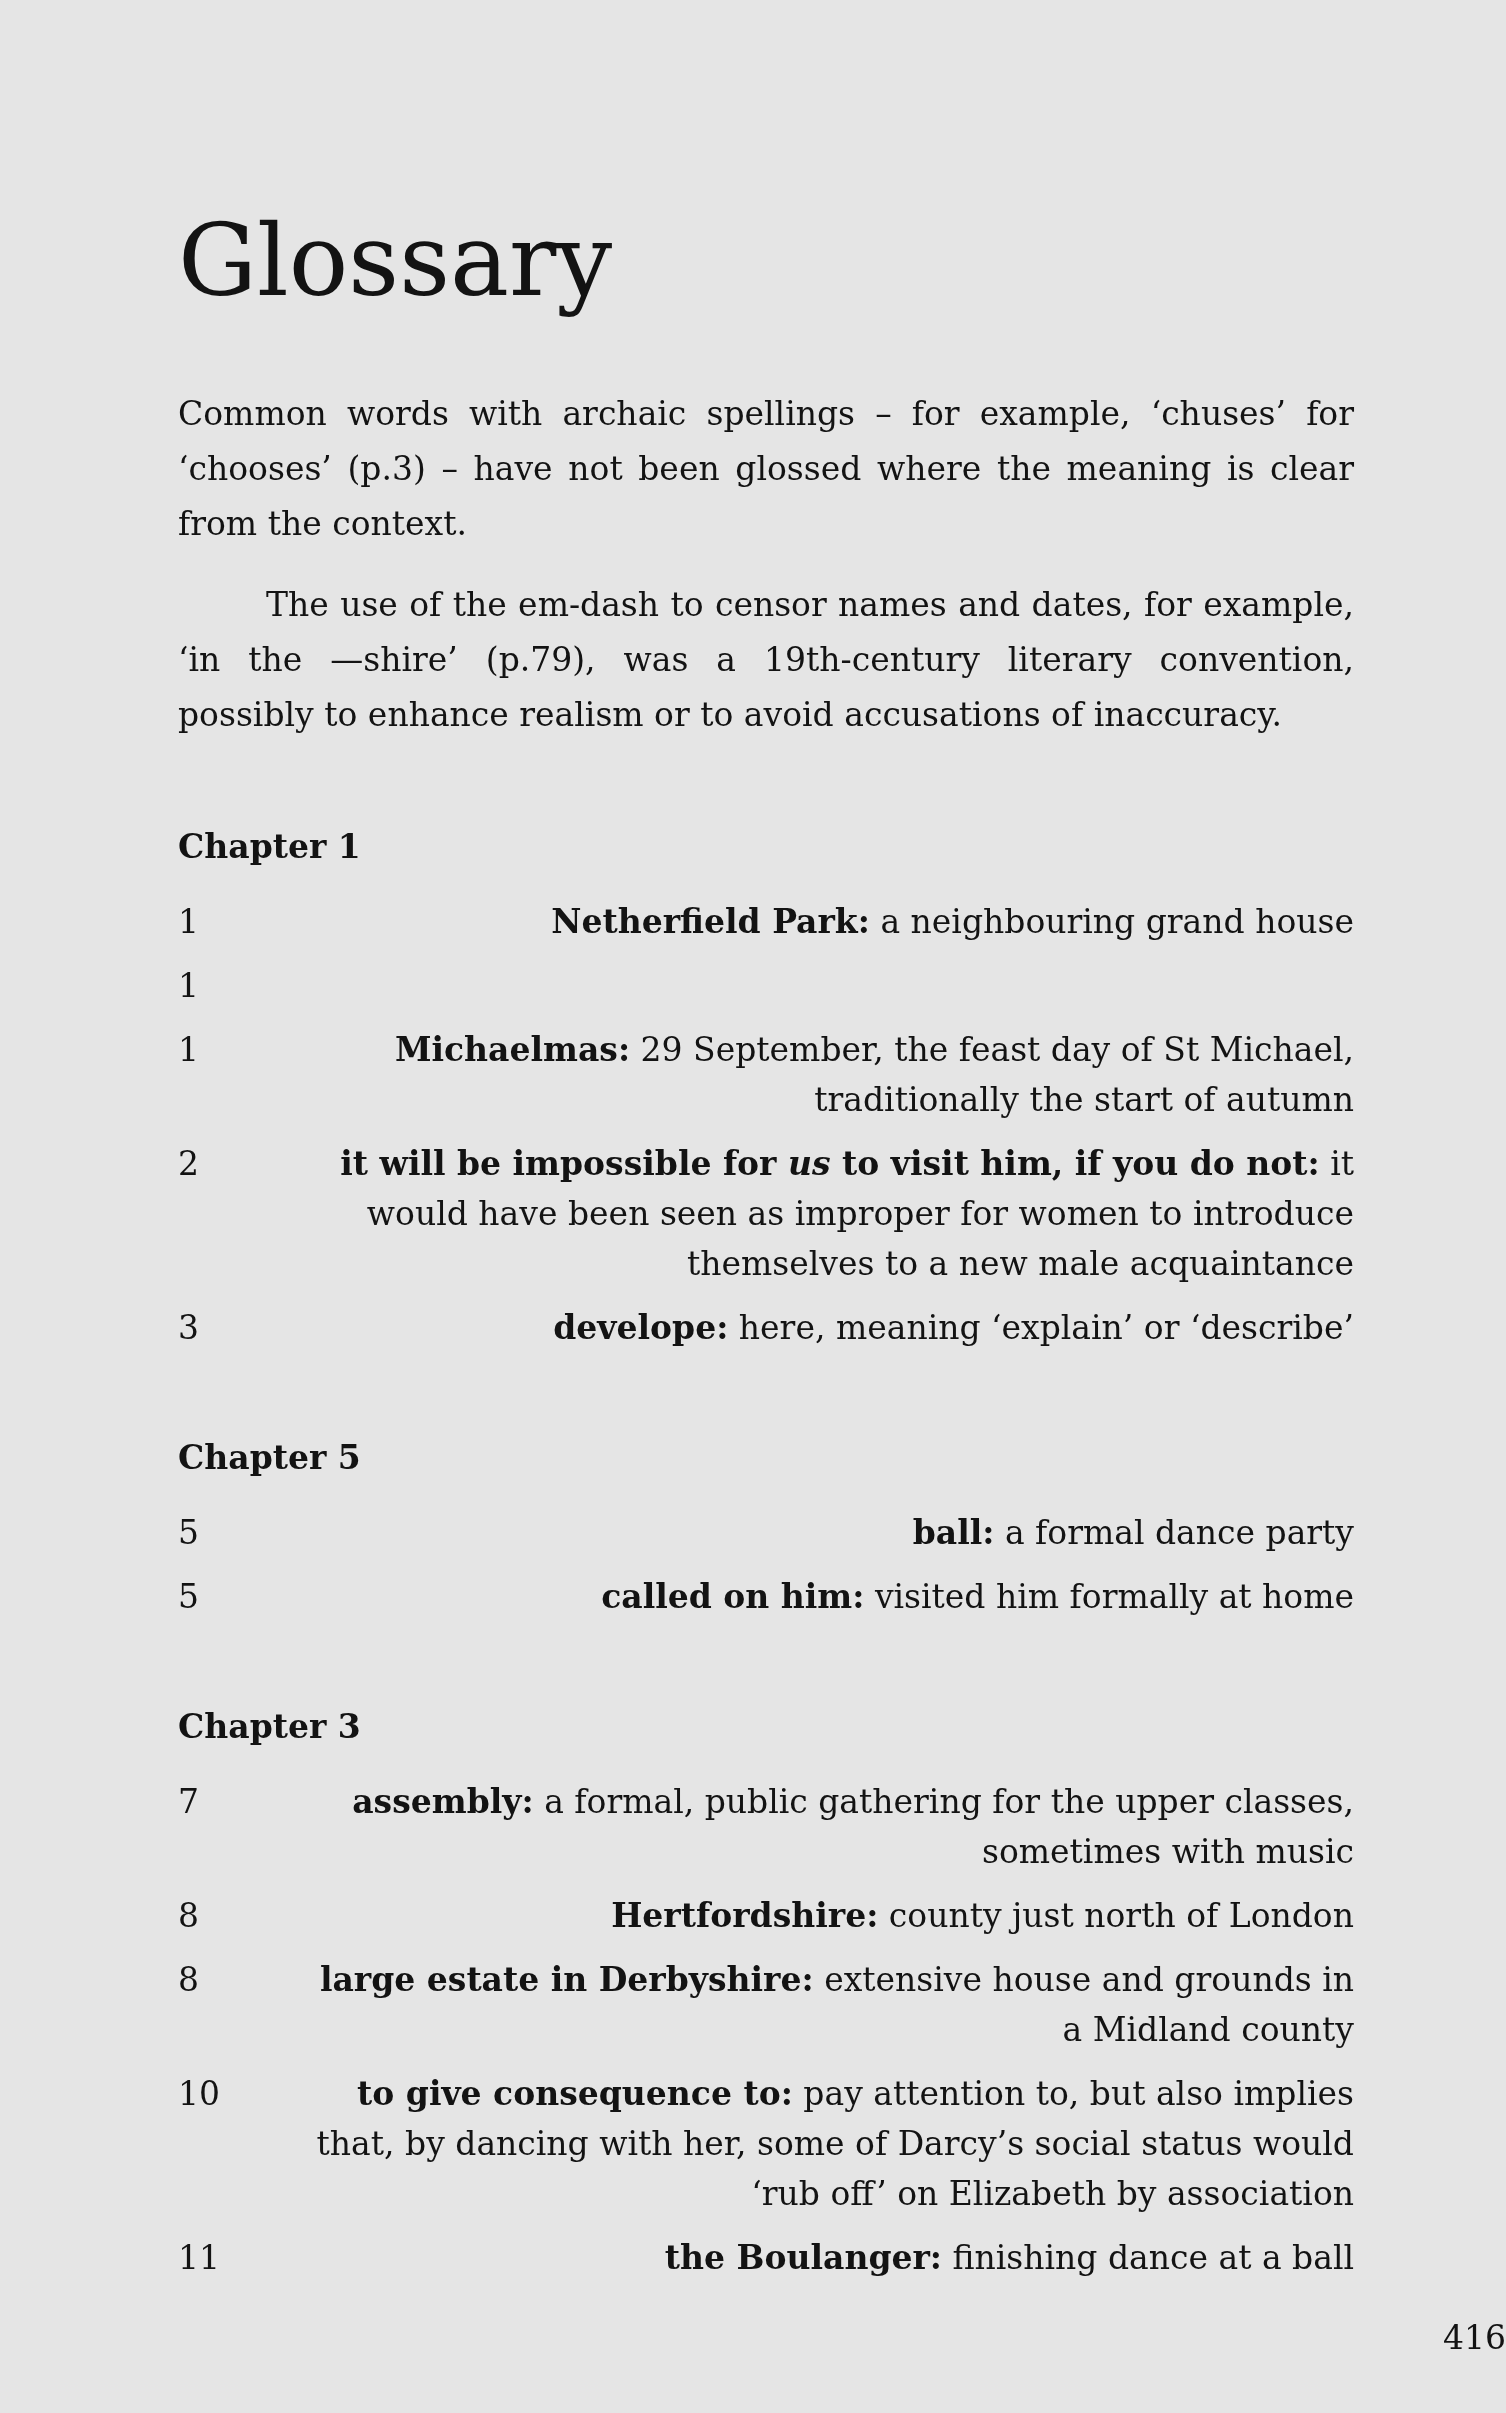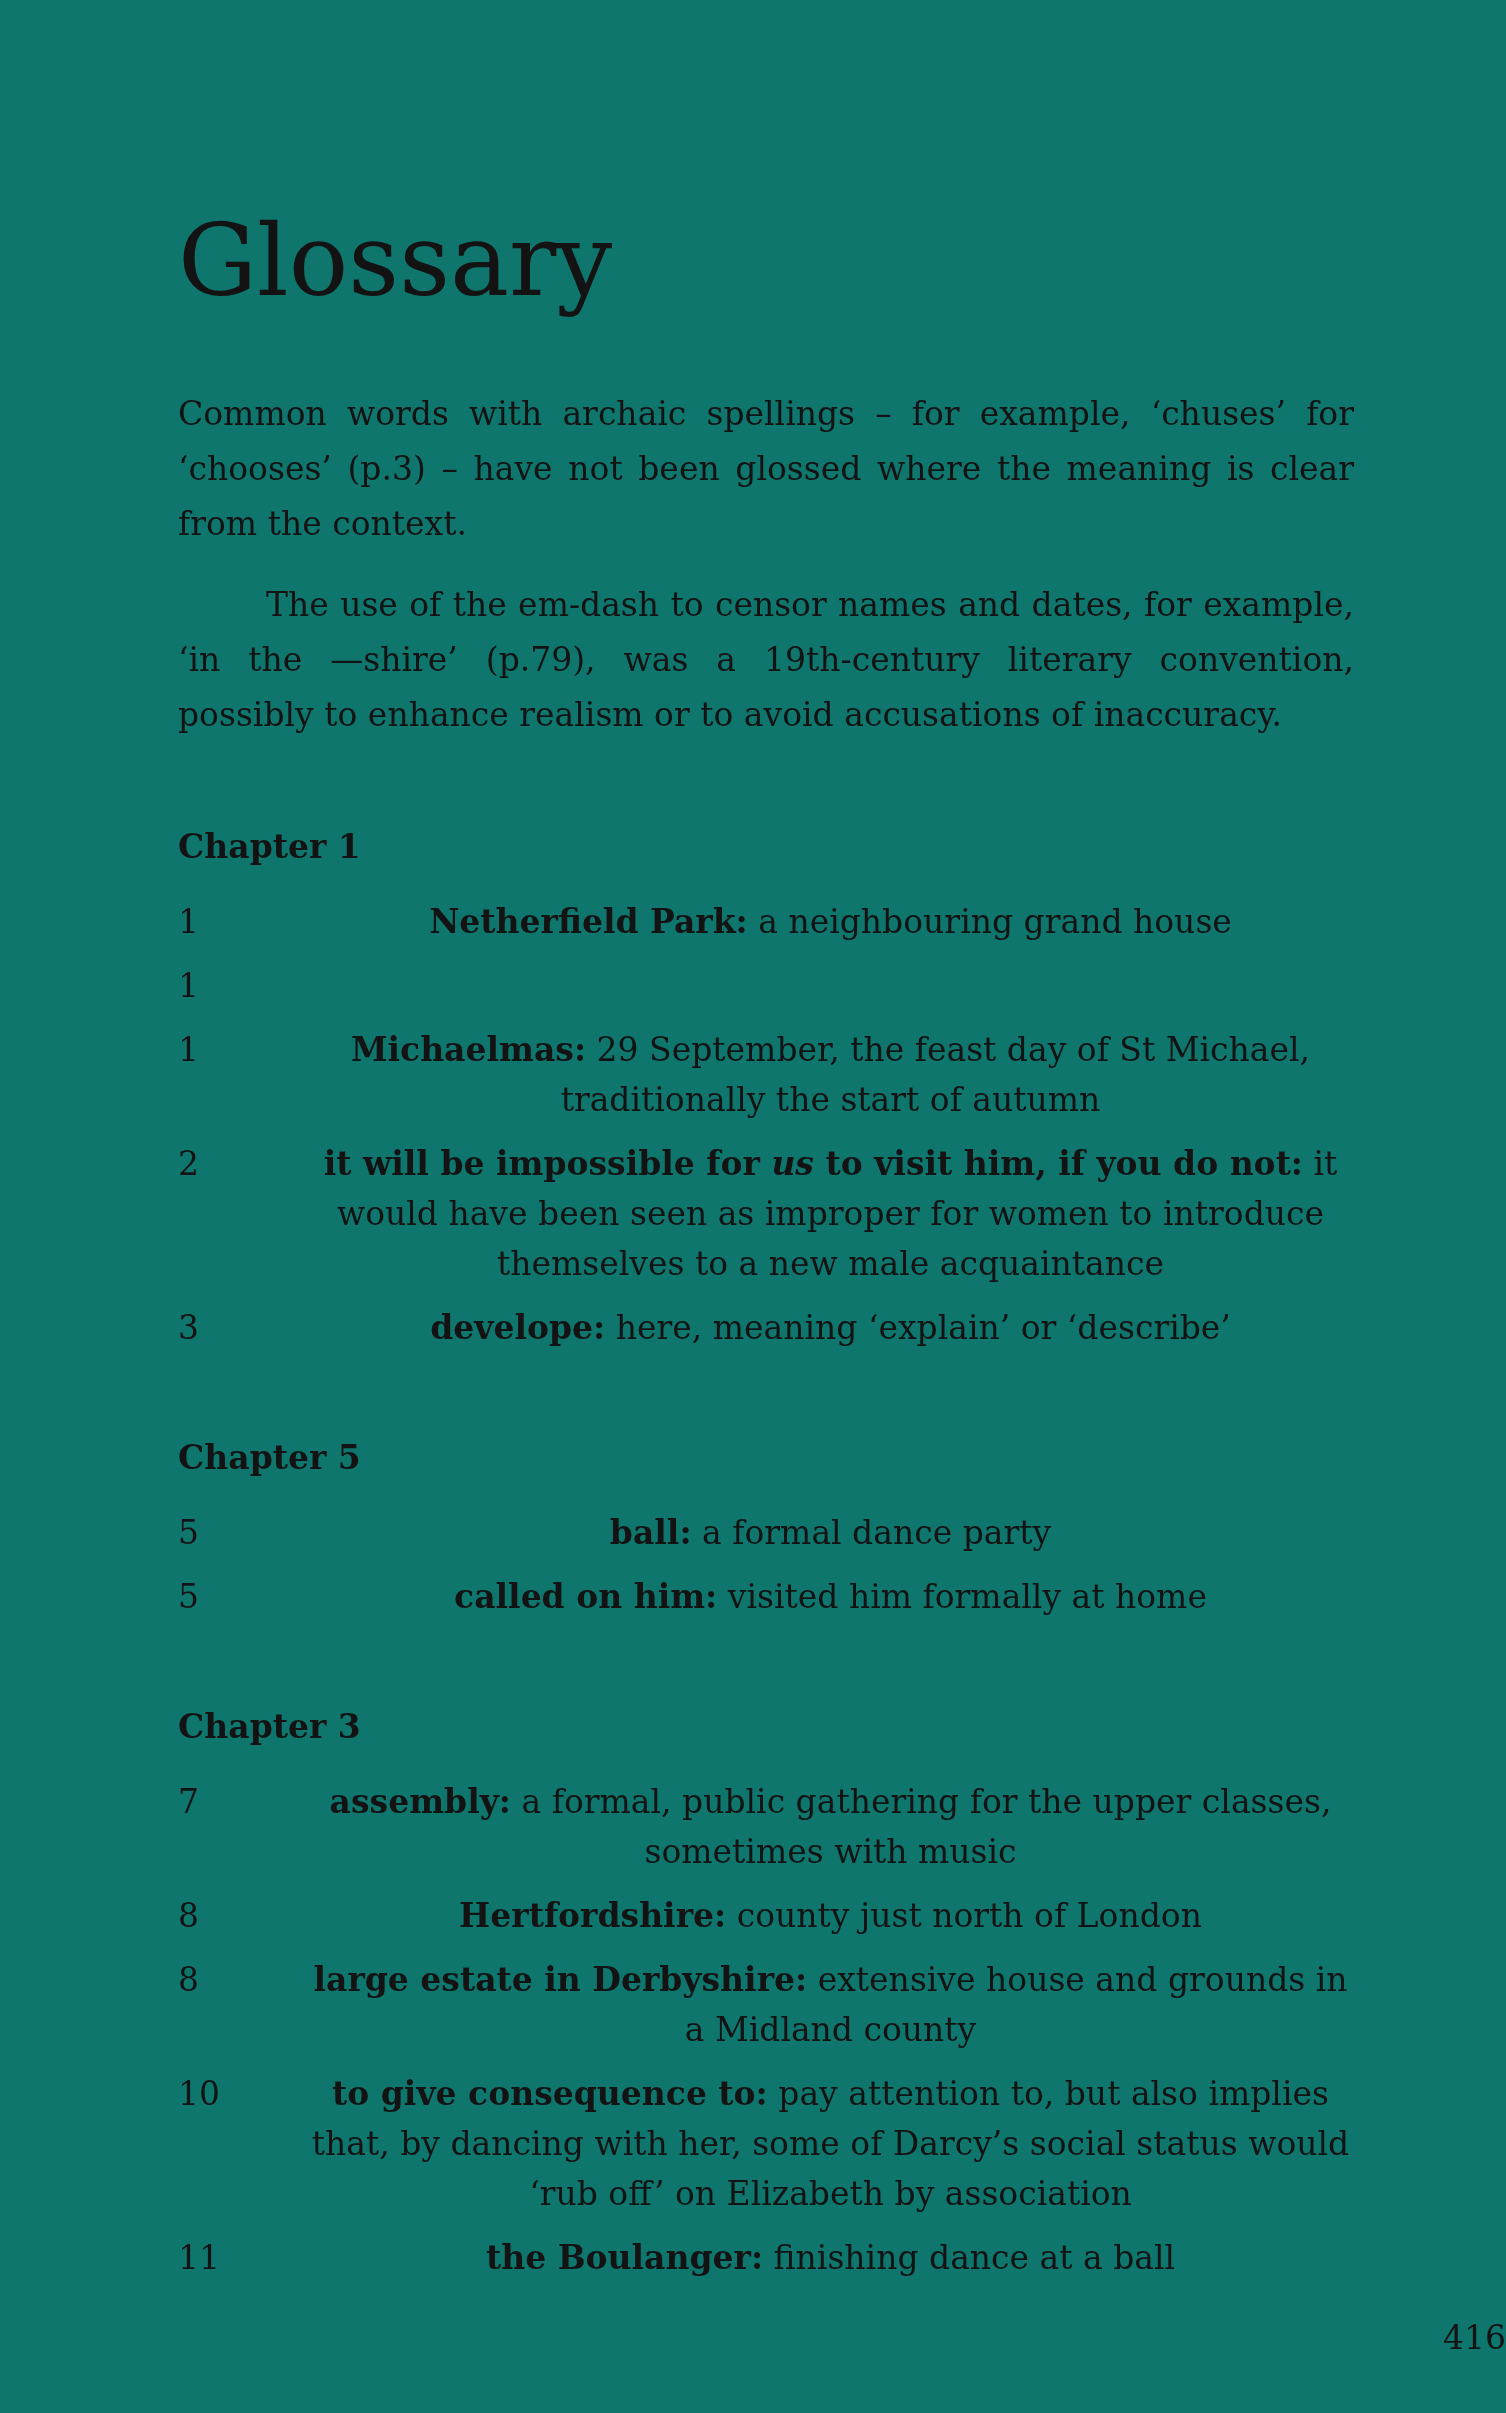--- a/index.html
+++ b/index.html
@@ -4,21 +4,21 @@
 <style>
   html, body {
     margin: 0;
     padding: 0;
     background: #ffffff;
   }
   .page {
     width: 1506px;
     height: 2413px;
     position: relative;
-    background: #0f766e;
+    background: #e5e5e5;
     box-sizing: border-box;
     padding: 207px 152px 0 178px;
     font-family: "DejaVu Serif", "Liberation Serif", serif;
     color: #131313;
     overflow: hidden;
   }
   .title {
     font-size: 99px;
     font-weight: 400;
     margin: 0 0 70px 0;
@@ -45,21 +45,21 @@
     font-size: 33px;
     line-height: 50px;
     margin: 0 0 14px 0;
   }
   .entry-num {
     flex: 0 0 129px;
     width: 129px;
   }
   .entry-def {
     flex: 1;
-    text-align: center;
+    text-align: right;
   }
   .entry-def strong {
     font-weight: 700;
   }
   .entry-def em {
   }
   .pageno {
     position: absolute;
     left: 0;
     right: 0;

